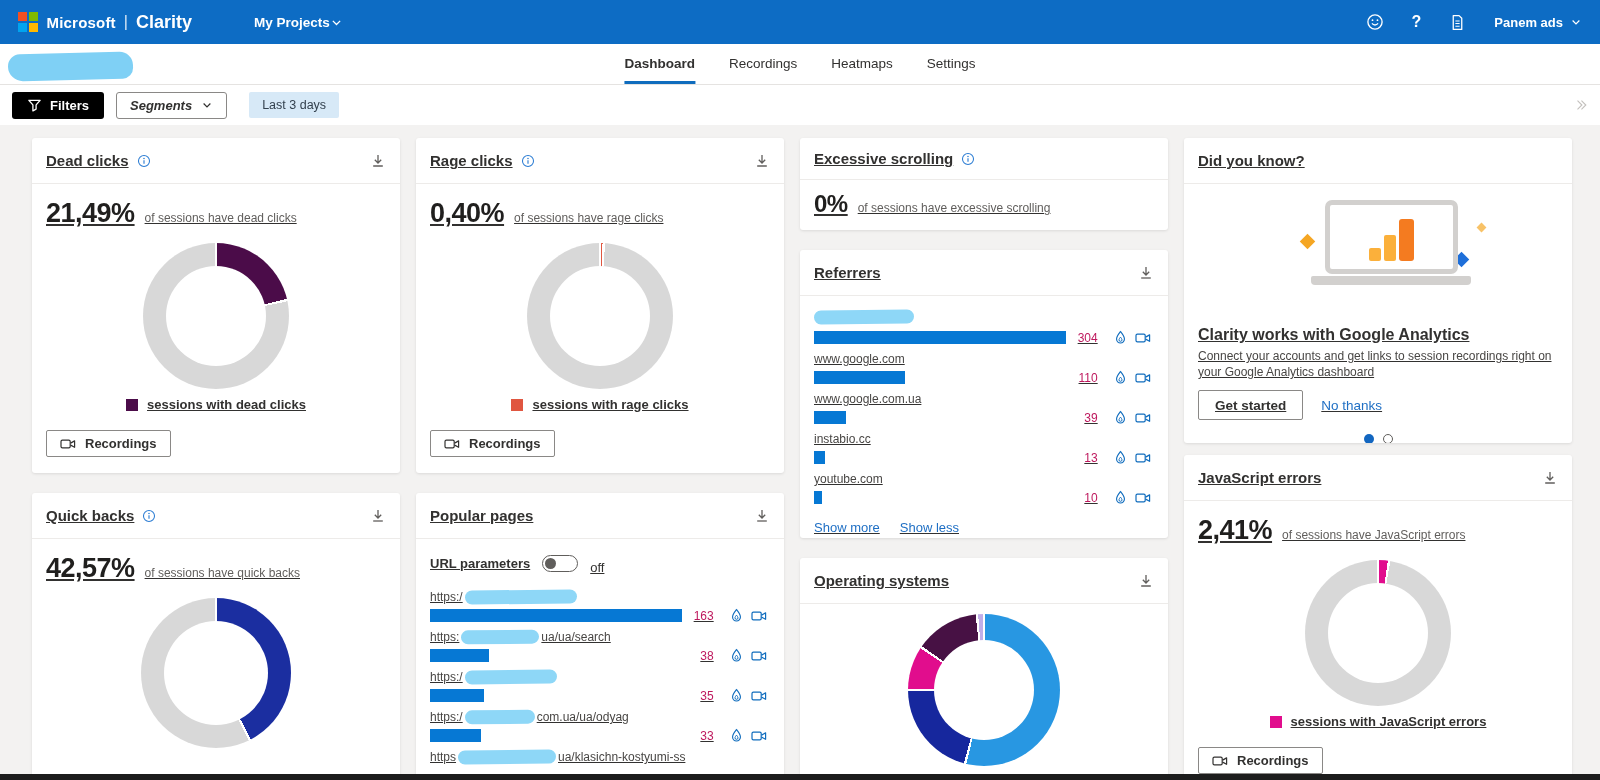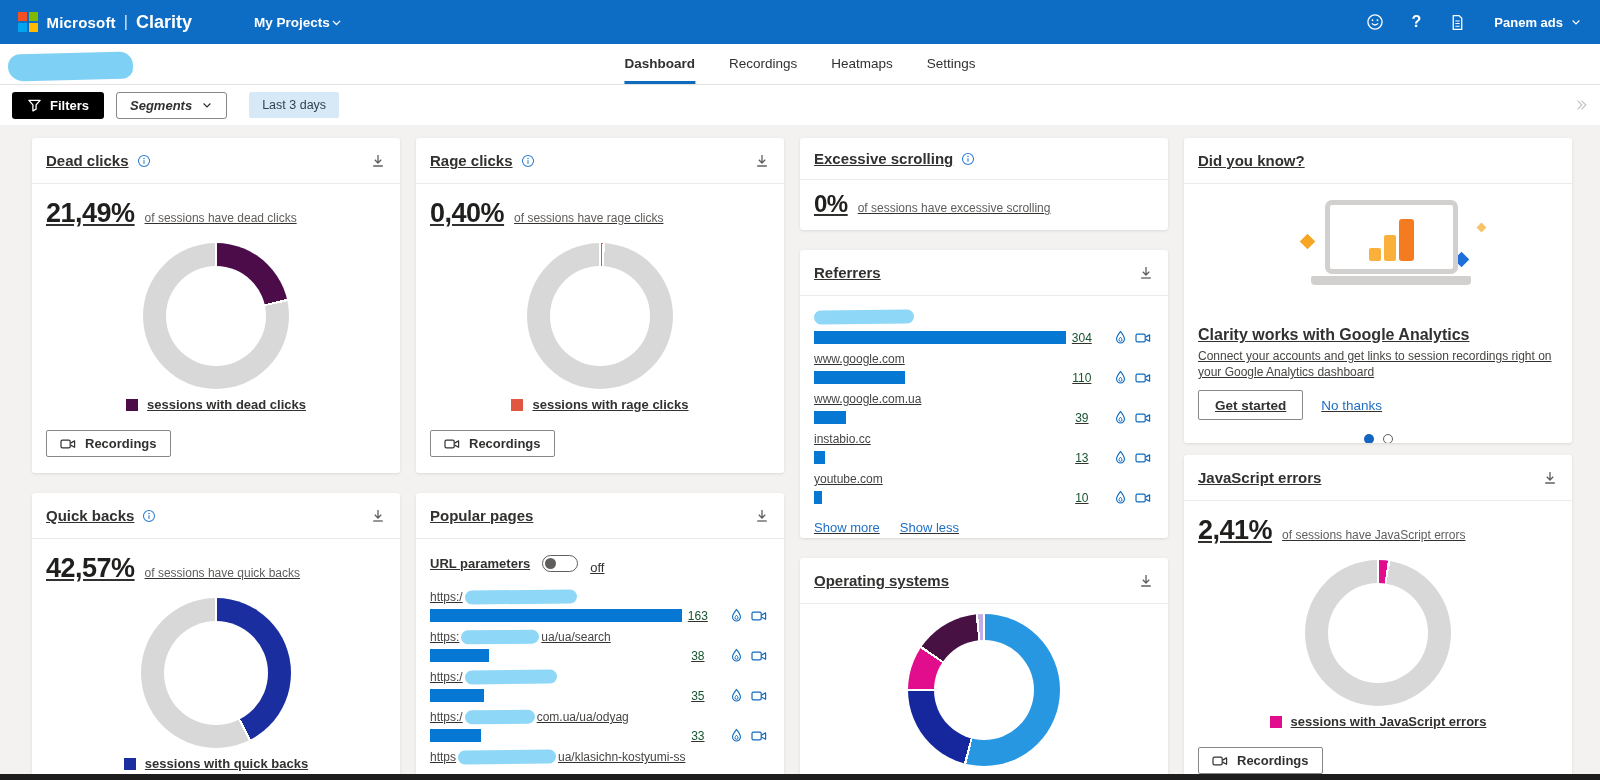--- a/index.html
+++ b/index.html
@@ -71,21 +71,21 @@
     border:1px solid #8a8886; border-radius:2px; background:#fff; font-size:13px; font-weight:bold; color:#323130;
     cursor:pointer; font-family:inherit; }
 
   
   .list-rows { padding:10px 14px 0; }
   .row-label { font-size:12px; color:#484644; margin:1px 0 4px; display:flex; align-items:center; gap:2px; min-height:14px; }
   .blob { background:#8ed7f7; height:14px; border-radius:8px; display:inline-block; transform:rotate(-.6deg); }
   .row-line { display:flex; align-items:center; height:15px; margin-bottom:7px; }
   .bar-track { width:252px; flex-shrink:0; }
   .bar { height:13px; background:#0678d4; }
-  .row-value { width:40px; text-align:center; font-size:12px; color:#14532d; margin-right:12px; }
+  .row-value { width:40px; text-align:right; font-size:12px; color:#be185d; margin-right:12px; }
   .icon-btn { width:28px; display:flex; justify-content:center; color:#0f6cbd; cursor:pointer; }
   .links-row { padding:8px 14px; display:flex; gap:20px; }
   .link { font-size:13px; color:#1f6fc4; cursor:pointer; }
 
   
   .toggle-row { display:flex; align-items:center; gap:12px; padding:13px 14px 4px; }
   .toggle-label { font-size:13px; font-weight:bold; color:#323130; }
   .toggle { width:36px; height:17px; border:1px solid #605e5c; border-radius:10px; display:flex; align-items:center;
     padding:0 2px; background:#fff; cursor:pointer; }
   .knob { width:11px; height:11px; border-radius:50%; background:#605e5c; }
@@ -281,24 +281,20 @@
             </svg>
           </span>
       </div>
       <div class="metric-row">
         <span class="metric-value">42,57%</span>
         <span class="metric-caption">of sessions have quick backs</span>
       </div>
       <div class="donut" style="width: 150px; height: 150px; background: conic-gradient(rgb(255, 255, 255) 0deg, rgb(255, 255, 255) 1deg, rgb(27, 46, 160) 1deg, rgb(27, 46, 160) 152.252deg, rgb(255, 255, 255) 152.252deg, rgb(255, 255, 255) 153.252deg, rgb(255, 255, 255) 153.252deg, rgb(255, 255, 255) 154.252deg, rgb(216, 216, 216) 154.252deg, rgb(216, 216, 216) 359deg, rgb(255, 255, 255) 359deg, rgb(255, 255, 255) 360deg);">
           <div class="hole"></div>
         </div>
-      <div class="legend">
-        <span class="legend-swatch" style="background: rgb(27, 46, 160);"></span>
-        <span>sessions with quick backs</span>
-      </div>
     </section>
   </div>
 
   <div class="col col2">
     <section class="card" style="height:335px">
       <div class="card-head">
         <span class="card-title">Rage clicks</span>
         <span class="info-ic">
             <svg class="ic" width="14" height="14">
               <use href="#i-info"></use>

